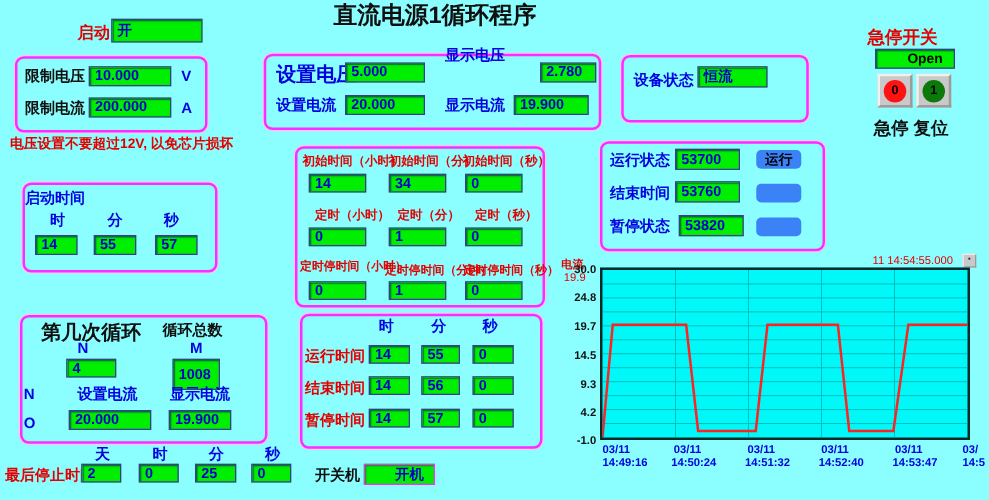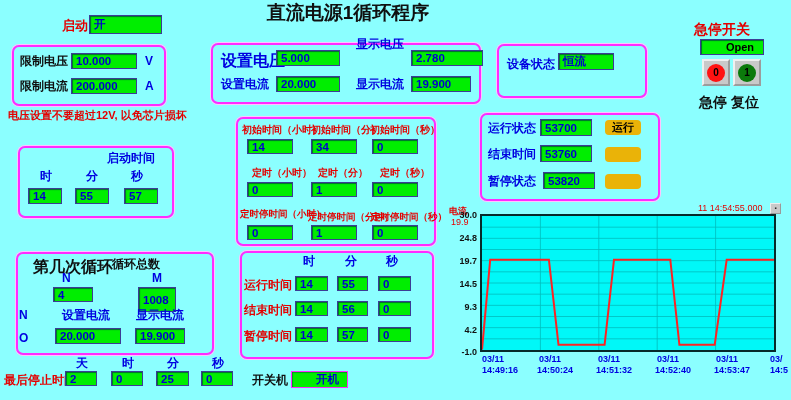--- a/index.html
+++ b/index.html
@@ -6,21 +6,21 @@
   body{width:791px;height:400px;background:#8BFFFF;position:relative;overflow:hidden;
        font-family:"Liberation Sans","DejaVu Sans",sans-serif}
   .lb{position:absolute;font-weight:bold;white-space:nowrap;line-height:1.1}
   .blue{color:#0000E0}.red{color:#E40000}.black{color:#101010}
   .box{position:absolute;border:2px solid #ff2cff;border-radius:7px;box-shadow:0 0 0 1px #ffc4ff}
   .field{position:absolute;background:#00EE00;border:1px solid #3c3c96;
          box-shadow:inset 1px 1px 1px rgba(0,0,90,.55);color:#0000CD;font-weight:bold;
          font-size:11.5px;display:flex;align-items:center;padding:0 0 0 4px;box-sizing:border-box;white-space:nowrap}
   .field.center{justify-content:center;padding-left:16px}
   .field.blacktx{color:#000}
-  .chip{position:absolute;background:#eab308;border-radius:4px;display:flex;align-items:center;
+  .chip{position:absolute;background:#3b82f6;border-radius:4px;display:flex;align-items:center;
         justify-content:center;font-weight:bold;color:#000;font-size:11px}
   .ebtn{position:absolute;width:28px;height:27px;background:#C9C9C9;border:2px outset #f0f0f0;
         display:flex;align-items:center;justify-content:center;box-sizing:border-box;cursor:pointer}
   .ecirc{width:18px;height:18px;border-radius:50%;display:flex;align-items:center;justify-content:center;
          font-size:10px;font-weight:bold;color:#000}
   .plot{position:absolute;left:480px;top:214px;width:296px;height:138px;background:#00F8F8;
         border:2px solid #062a2a;box-sizing:border-box}
   .ylab{position:absolute;width:27px;text-align:right;font-size:9px;color:#111;font-weight:bold}
   .xlab{position:absolute;font-size:9px;color:#0000E0;font-weight:bold;white-space:nowrap}
   .ts-btn{position:absolute;width:11px;height:11px;background:#C9C9C9;border:1px outset #eee;
@@ -38,33 +38,33 @@
 <div class="lb black" style="left:20px;top:55px;font-size:12px">限制电压</div>
 <div class="field" style="left:71px;top:53px;width:66px;height:16px">10.000</div>
 <div class="lb blue" style="left:145px;top:55px;font-size:12px">V</div>
 <div class="lb black" style="left:20px;top:80px;font-size:12px">限制电流</div>
 <div class="field" style="left:71px;top:78px;width:66px;height:16px">200.000</div>
 <div class="lb blue" style="left:145px;top:80px;font-size:12px">A</div>
 
 <div class="lb red" style="left:8px;top:109px;font-size:11px">电压设置不要超过12V, 以免芯片损坏</div>
 
 <div class="box" style="left:18px;top:146px;width:152px;height:68px"></div>
-<div class="lb blue" style="left:3px;top:152px;width:152px;text-align:right;font-size:12px">启动时间</div>
+<div class="lb blue" style="left:20px;top:152px;width:152px;text-align:left;font-size:12px">启动时间</div>
 <div class="lb blue" style="left:40px;top:170px;font-size:12px">时</div>
 <div class="lb blue" style="left:86px;top:170px;font-size:12px">分</div>
 <div class="lb blue" style="left:131px;top:170px;font-size:12px">秒</div>
 <div class="field" style="left:28px;top:188px;width:34px;height:16px">14</div>
 <div class="field" style="left:75px;top:188px;width:34px;height:16px">55</div>
 <div class="field" style="left:124px;top:188px;width:34px;height:16px">57</div>
 
 <div class="box" style="left:211px;top:43px;width:266px;height:57px"></div>
 <div class="lb blue" style="left:221px;top:52px;font-size:16px">设置电压</div>
 <div class="field" style="left:276px;top:50px;width:64px;height:16px">5.000</div>
 <div class="lb blue" style="left:356px;top:38px;font-size:12px">显示电压</div>
-<div class="field" style="left:411px;top:50px;width:72px;height:16px">2.780</div>
+<div class="field" style="left:432px;top:50px;width:45px;height:16px">2.780</div>
 <div class="lb blue" style="left:221px;top:78px;font-size:12px">设置电流</div>
 <div class="field" style="left:276px;top:76px;width:64px;height:16px">20.000</div>
 <div class="lb blue" style="left:356px;top:78px;font-size:12px">显示电流</div>
 <div class="field" style="left:411px;top:76px;width:60px;height:16px">19.900</div>
 
 <div class="box" style="left:236px;top:117px;width:196px;height:125px"></div>
 <div class="lb red" style="left:242px;top:124px;font-size:10px">初始时间（小时）</div>
 <div class="lb red" style="left:311px;top:124px;font-size:10px">初始时间（分）</div>
 <div class="lb red" style="left:370px;top:124px;font-size:10px">初始时间（秒）</div>
 <div class="field" style="left:247px;top:139px;width:46px;height:15px">14</div>
@@ -103,21 +103,21 @@
 <div class="ebtn" style="left:702px;top:59px">
   <div class="ecirc" style="background:#FF1212">0</div>
 </div>
 <div class="ebtn" style="left:733px;top:59px">
   <div class="ecirc" style="background:#0B7A0B">1</div>
 </div>
 <div class="lb black" style="left:699px;top:95px;font-size:14px">急停 复位</div>
 
 <div class="box" style="left:16px;top:252px;width:194px;height:99px"></div>
 <div class="lb black" style="left:33px;top:258px;font-size:16px">第几次循环</div>
-<div class="lb black" style="left:112px;top:258px;font-size:12px">循环总数</div>
+<div class="lb black" style="left:130px;top:258px;font-size:12px">循环总数</div>
 <div class="lb blue" style="left:62px;top:272px;font-size:12px">N</div>
 <div class="lb blue" style="left:152px;top:272px;font-size:12px">M</div>
 <div class="field" style="left:53px;top:287px;width:40px;height:15px">4</div>
 <div class="field" style="left:138px;top:287px;width:38px;height:25px">1008</div>
 <div class="lb blue" style="left:19px;top:309px;font-size:12px">N</div>
 <div class="lb blue" style="left:62px;top:309px;font-size:12px">设置电流</div>
 <div class="lb blue" style="left:136px;top:309px;font-size:12px">显示电流</div>
 <div class="lb blue" style="left:19px;top:332px;font-size:12px">O</div>
 <div class="field" style="left:55px;top:328px;width:66px;height:16px">20.000</div>
 <div class="field" style="left:135px;top:328px;width:50px;height:16px">19.900</div>

